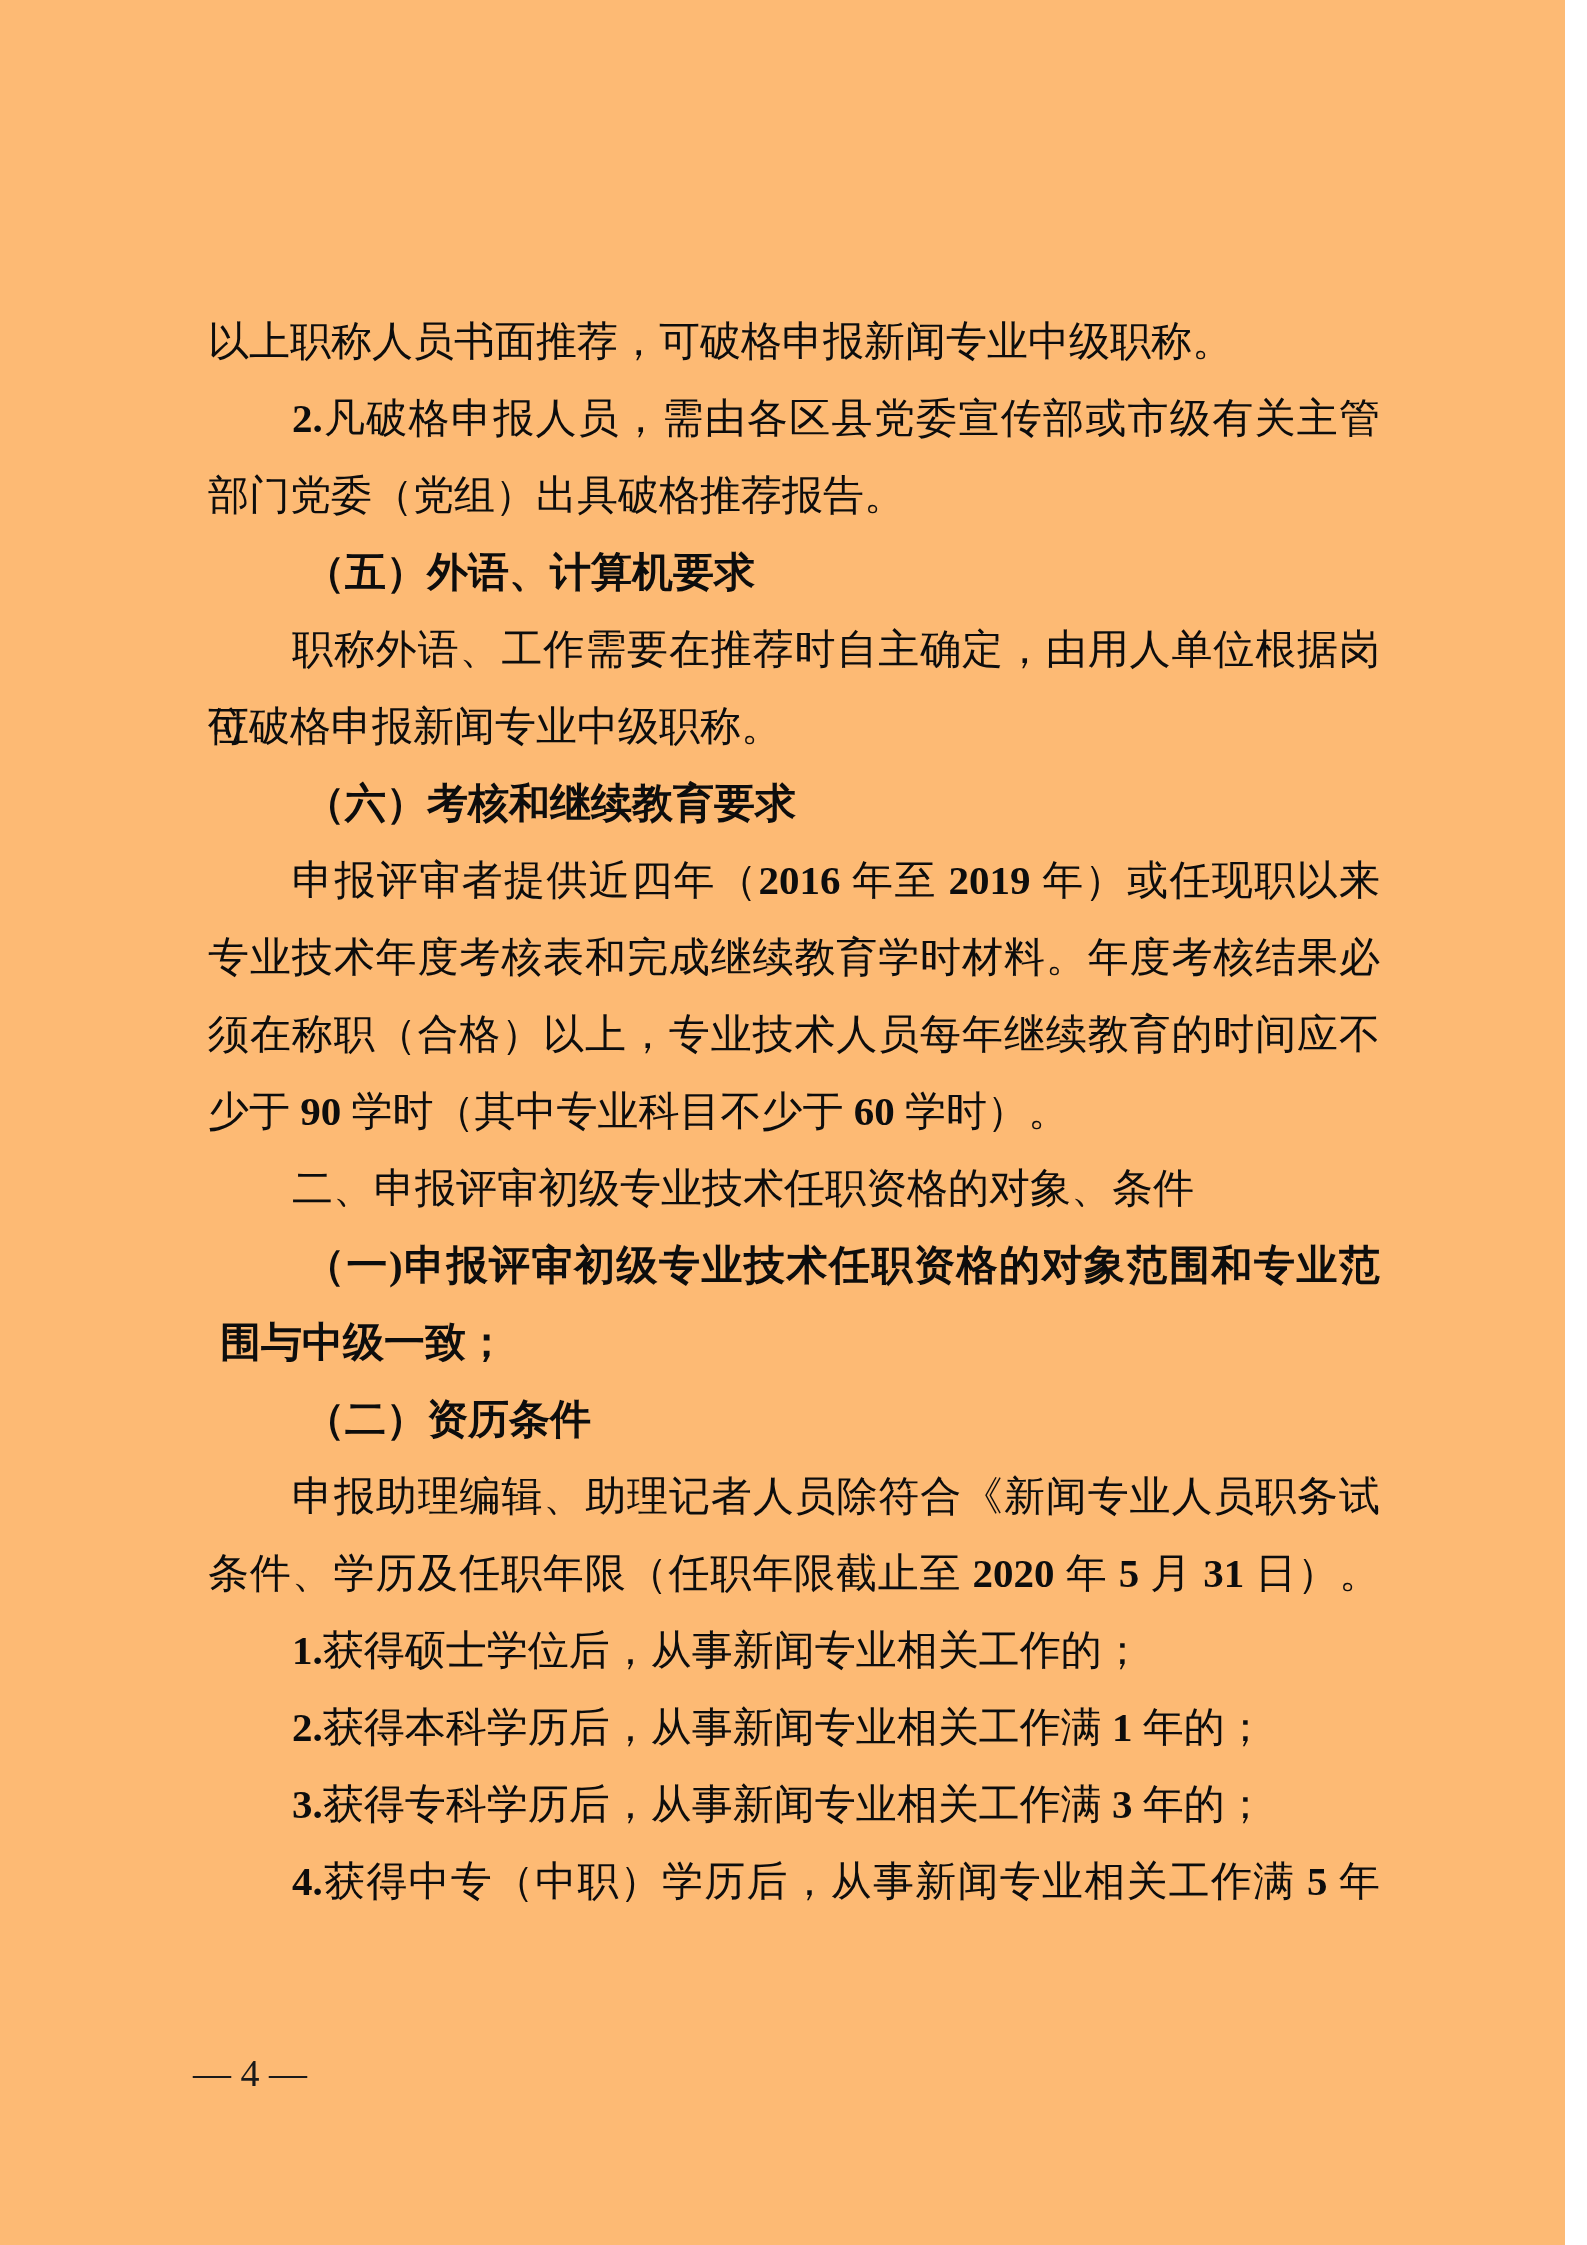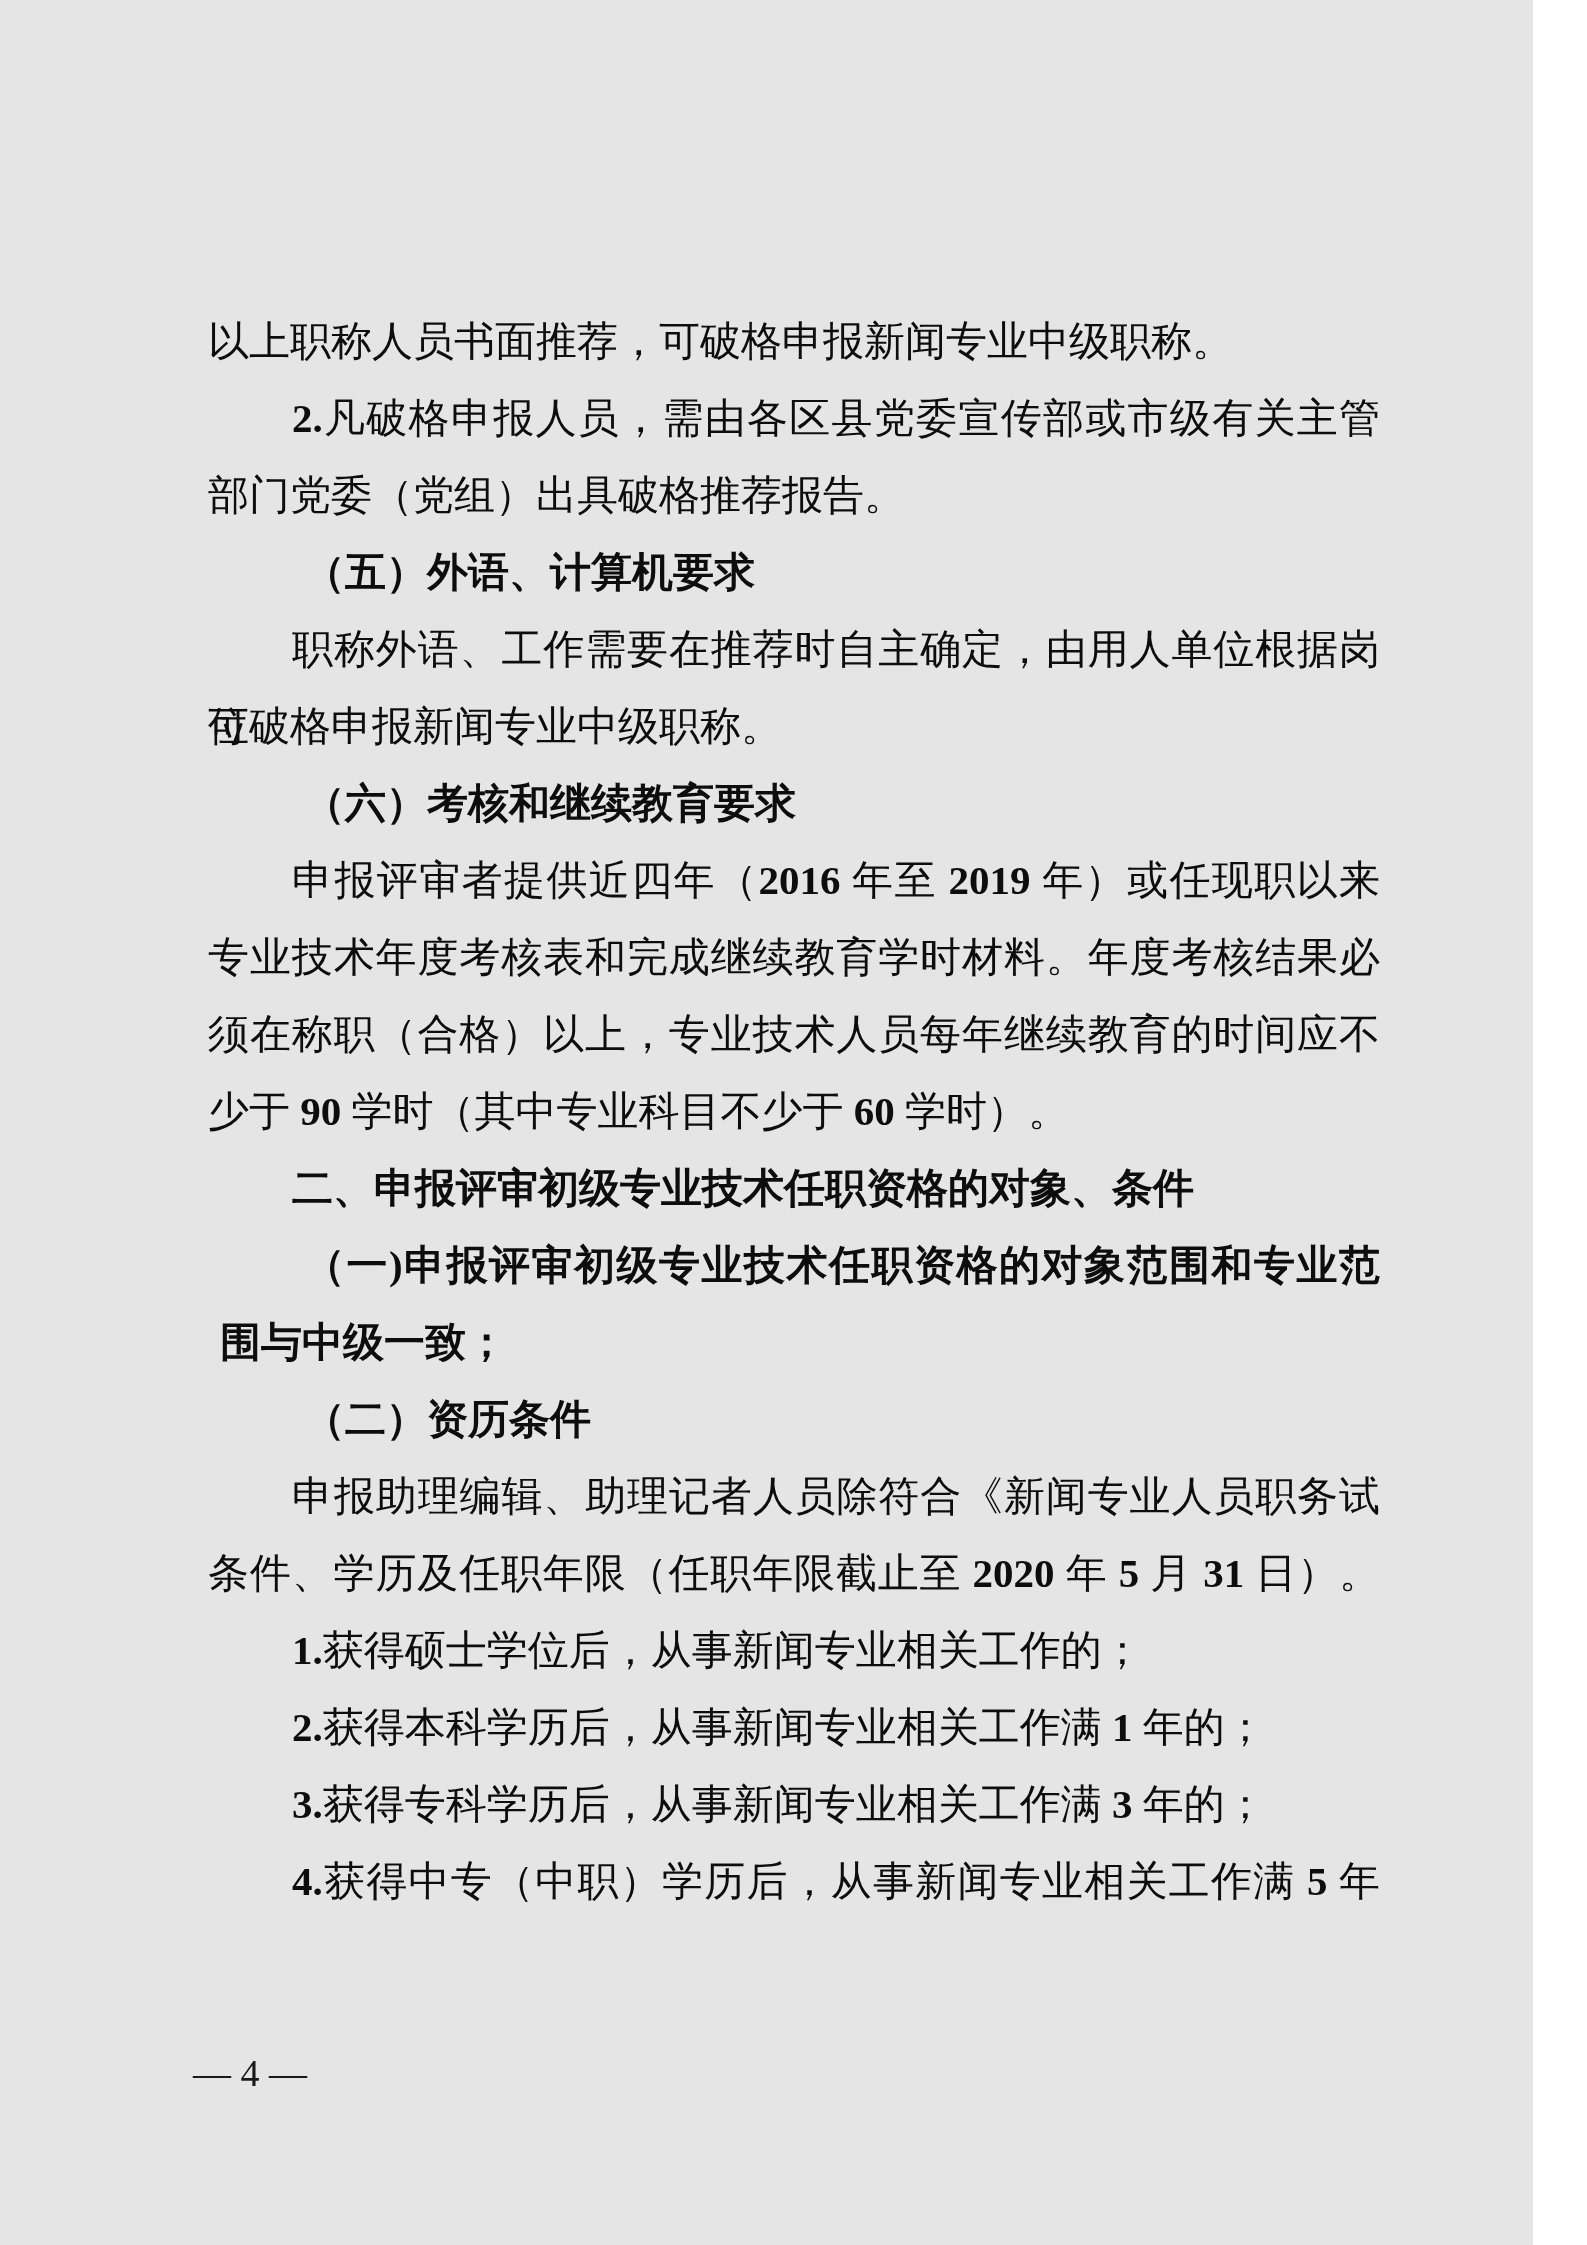--- a/index.html
+++ b/index.html
@@ -4,24 +4,25 @@
 <style>
   html, body {
     margin: 0;
     padding: 0;
     background: #ffffff;
   }
   .page {
     position: relative;
     width: 1533px;
     height: 2245px;
-    background: #e5e5e5;
+    background: #fdba74;
     overflow: hidden;
     color: #0d0d0d;
     font-family: "Liberation Serif", "DejaVu Serif", serif;
+    padding-left: 32px;
   }
   .doc-body {
     position: absolute;
     left: 208px;
     top: 303px;
     width: 1172px;
   }
   .line {
     height: 77px;
     line-height: 77px;
@@ -41,21 +42,21 @@
   .line.body {
     font-weight: normal;
   }
   .line.sub {
     
     font-weight: bold;
     margin-left: 12px;
   }
   .line.heading {
     
-    font-weight: bold;
+    font-weight: normal;
     font-family: "Liberation Sans", "DejaVu Sans", sans-serif;
   }
   .num {
     font-weight: bold;
     font-family: "Liberation Serif", "DejaVu Serif", serif;
   }
   .page-footer {
     position: absolute;
     left: 193px;
     top: 2035px;

